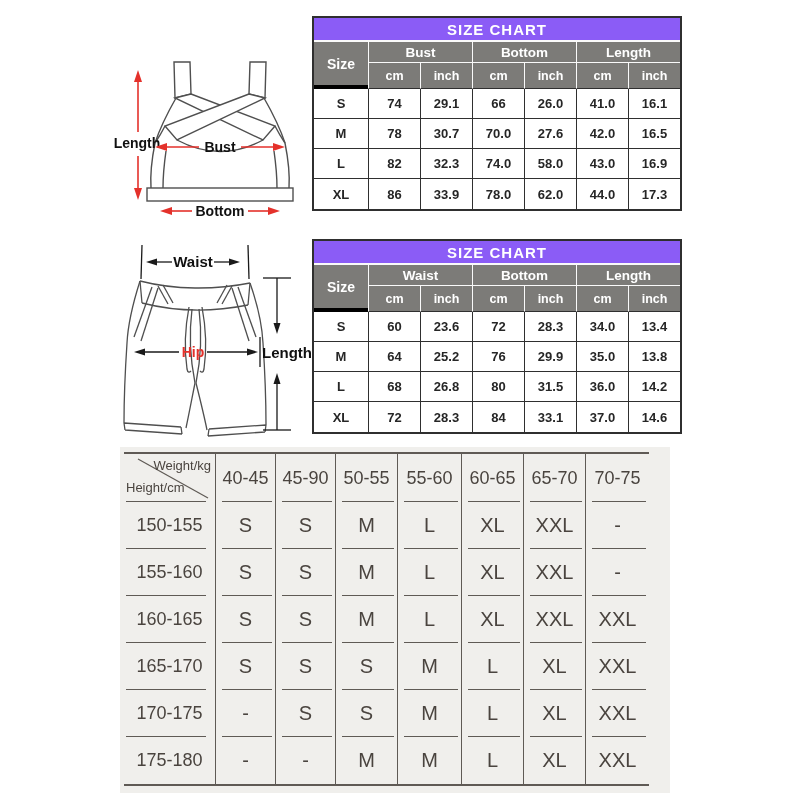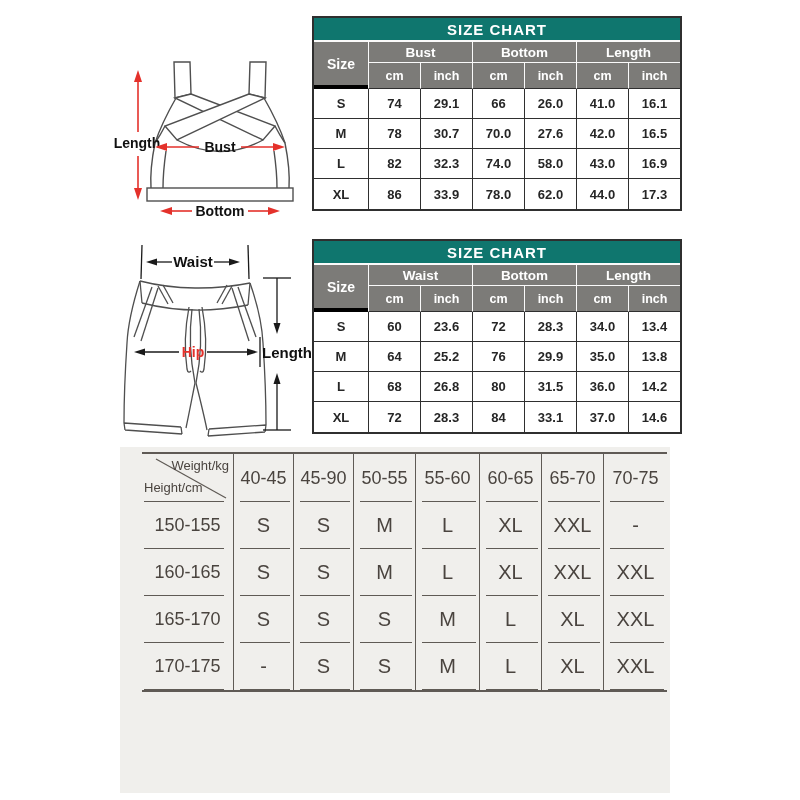--- a/index.html
+++ b/index.html
@@ -4,35 +4,35 @@
 <style>
   html,body{margin:0;padding:0;background:#fff;}
   .page{position:relative;width:800px;height:800px;background:#fff;overflow:hidden;
         font-family:"Liberation Sans",sans-serif;}
   svg text{font-family:"Liberation Sans",sans-serif;}
 
   
   table.sizechart{position:absolute;left:312px;width:366px;border-collapse:separate;
     border-spacing:0;table-layout:fixed;border:2px solid #2f2f2f;background:#fff;}
   .sizechart td{box-sizing:border-box;text-align:center;vertical-align:middle;padding:0;}
-  .sizechart .banner{background:#0f766e;color:#fff;font-weight:700;font-size:15px;
+  .sizechart .banner{background:#8b5cf6;color:#fff;font-weight:700;font-size:15px;
     letter-spacing:1px;height:24px;border-bottom:2px solid #fafafa;}
   .sizechart .h{background:#7c7b78;color:#fff;font-weight:700;}
   .sizechart .g{font-size:13.5px;height:20px;border-left:1px solid #fafafa;}
   .sizechart .shead{font-size:14px;border-bottom:4px solid #000000;}
   .sizechart .u{font-size:12.5px;height:27px;border-left:1px solid #fafafa;
     border-top:1px solid #fafafa;border-bottom:1px solid #2f2f2f;}
   .sizechart .d{background:#fff;color:#262626;font-weight:700;font-size:13px;height:30px;
     border-left:1px solid #2f2f2f;border-bottom:1px solid #2f2f2f;}
   .sizechart .d.c0{border-left:none;}
   .sizechart tr.last .d{border-bottom:none;}
 
   
   .panel{position:absolute;left:120px;top:447px;width:550px;height:346px;background:#f0efec;}
-  table.matrix{position:absolute;left:22px;top:5px;border-collapse:separate;border-spacing:0;
+  table.matrix{position:absolute;left:4px;top:5px;border-collapse:separate;border-spacing:0;
     table-layout:fixed;border-top:2px solid #5f5a55;border-bottom:2px solid #5f5a55;
     color:#4a443f;}
   .matrix td{box-sizing:border-box;position:relative;border-right:1px solid #5f5a55;
     text-align:center;vertical-align:middle;padding:0;font-weight:400;}
   .matrix td.lastcol{border-right:none;margin-top:20px;}
   .matrix td::after{content:"";position:absolute;left:6px;right:3px;bottom:0;height:1px;
     background:#5f5a55;}
   .matrix td.hh::after, .matrix td.corner::after{left:2px;right:9px;}
   .matrix tr.last td::after{display:none;}
   .matrix td.wh{font-size:18px;height:48px;}
@@ -341,20 +341,30 @@
         <td class="hh">150-155</td>
         <td class="sv">S</td>
         <td class="sv">S</td>
         <td class="sv">M</td>
         <td class="sv">L</td>
         <td class="sv">XL</td>
         <td class="sv">XXL</td>
         <td class="sv lastcol">-</td>
       </tr>
       <tr>
+        <td class="hh">155-160</td>
+        <td class="sv">S</td>
+        <td class="sv">S</td>
+        <td class="sv">M</td>
+        <td class="sv">L</td>
+        <td class="sv">XL</td>
+        <td class="sv">XXL</td>
+        <td class="sv lastcol">-</td>
+      </tr>
+      <tr>
         <td class="hh">160-165</td>
         <td class="sv">S</td>
         <td class="sv">S</td>
         <td class="sv">M</td>
         <td class="sv">L</td>
         <td class="sv">XL</td>
         <td class="sv">XXL</td>
         <td class="sv lastcol">XXL</td>
       </tr>
       <tr>
@@ -370,17 +380,27 @@
       <tr>
         <td class="hh">170-175</td>
         <td class="sv">-</td>
         <td class="sv">S</td>
         <td class="sv">S</td>
         <td class="sv">M</td>
         <td class="sv">L</td>
         <td class="sv">XL</td>
         <td class="sv lastcol">XXL</td>
       </tr>
+      <tr class="last">
+        <td class="hh">175-180</td>
+        <td class="sv">-</td>
+        <td class="sv">-</td>
+        <td class="sv">M</td>
+        <td class="sv">M</td>
+        <td class="sv">L</td>
+        <td class="sv">XL</td>
+        <td class="sv lastcol">XXL</td>
+      </tr>
     </tbody>
       </table>
   </div>
 
 </div>
 
 </body></html>

